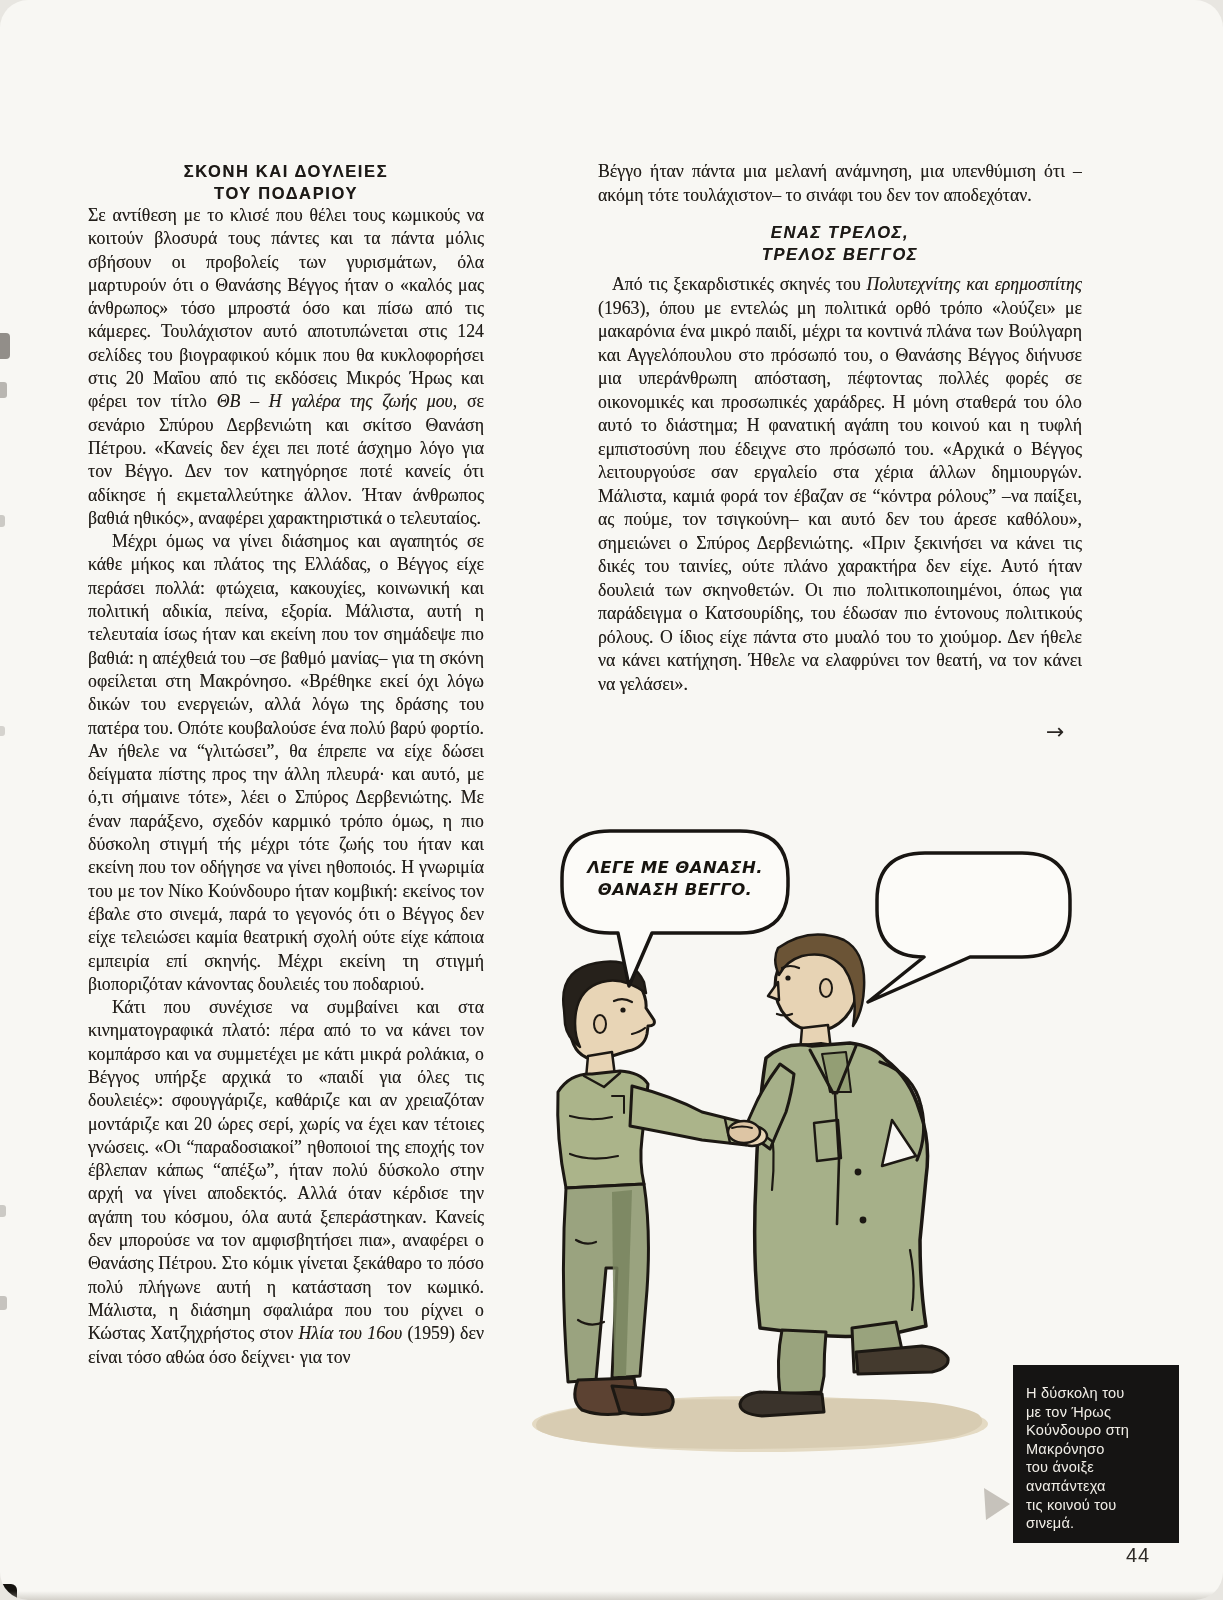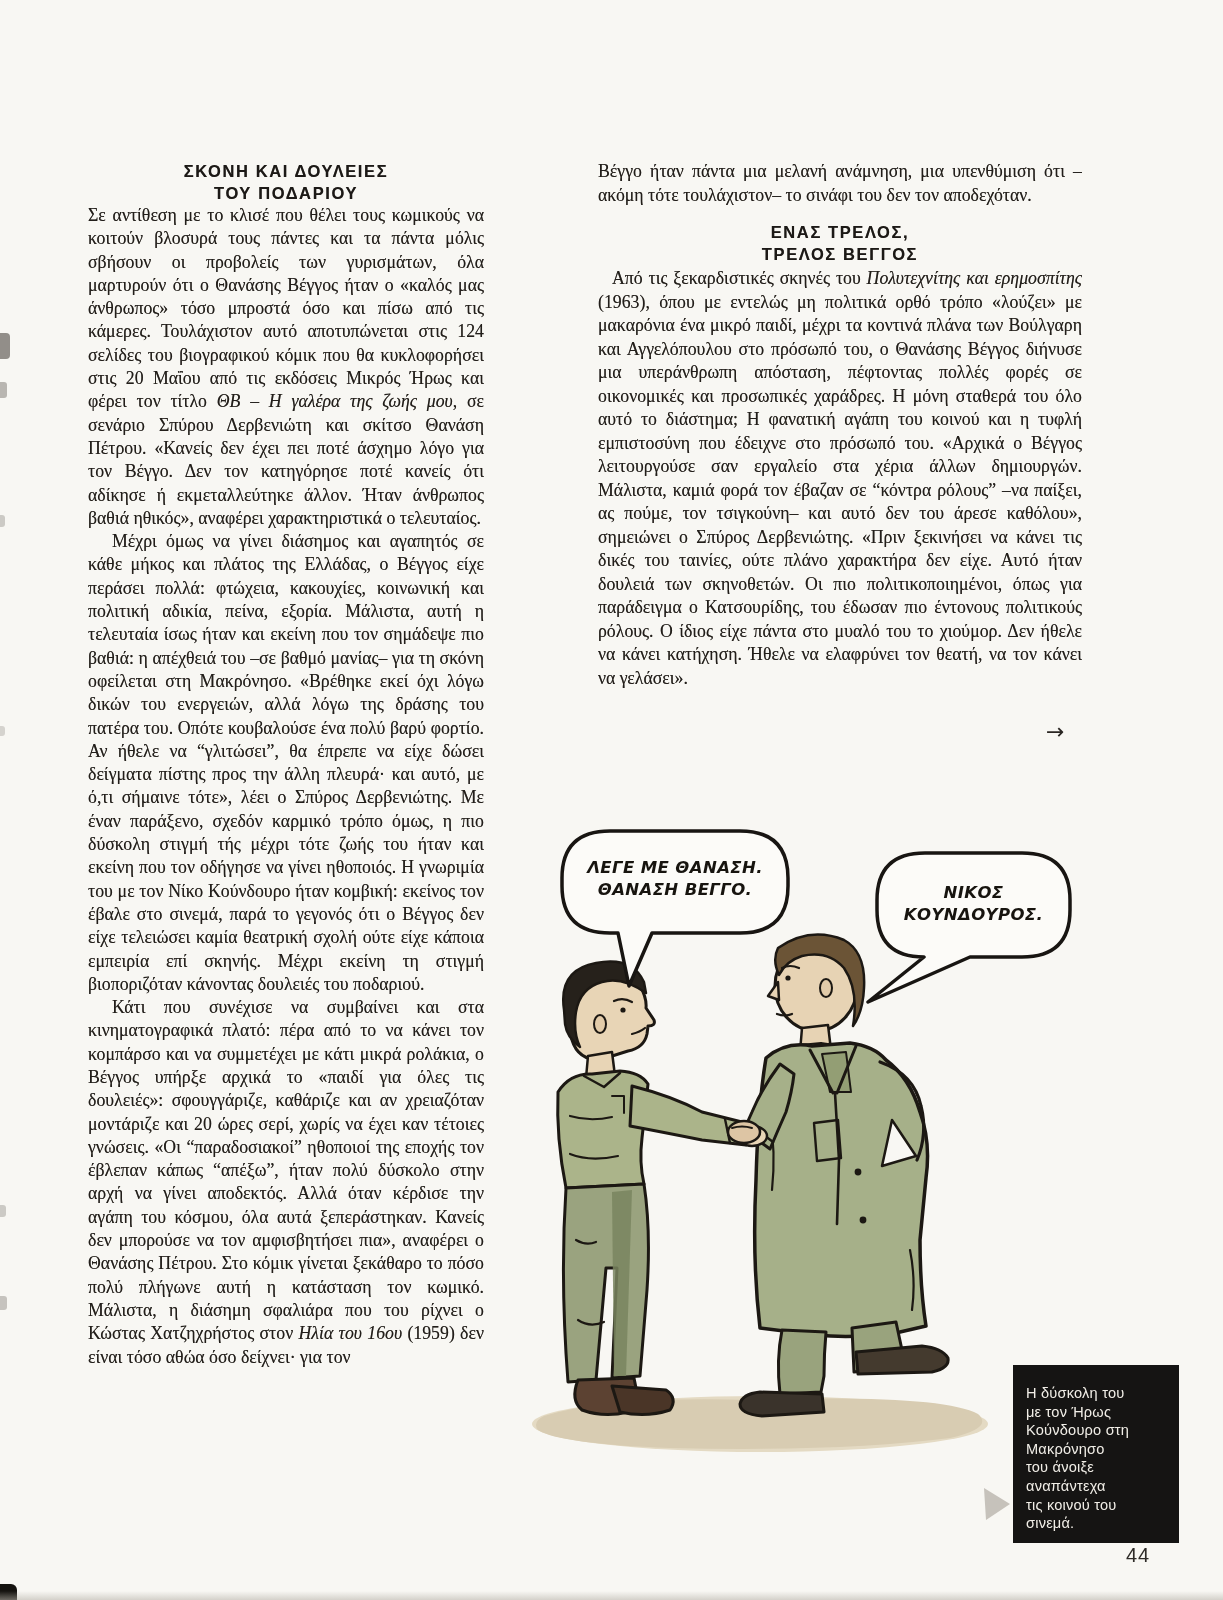--- a/index.html
+++ b/index.html
@@ -1,35 +1,36 @@
 <!DOCTYPE html>
 <html><head>
 <meta charset="utf-8">
 <style>
   html,body{margin:0;padding:0;background:#e8e6e1;}
   .page{
     position:relative;width:1223px;height:1600px;margin:0 auto;
     background:#f8f7f3;overflow:hidden;
     font-family:"Liberation Serif","DejaVu Serif",serif;
     color:#221e1a;
+    border-radius:28px;
   }
   
   .col{position:absolute;text-align:justify;}
   .col-left{left:88px;top:160px;width:396px;font-size:17.8px;line-height:23.3px;}
   .col-right{left:598px;top:160px;width:484px;font-size:17.8px;line-height:23.5px;}
   .col p{margin:0;text-shadow:0 0 .5px rgba(30,25,20,.55);}
   .col p.indent{text-indent:24px;}
   .col-right p.indent{text-indent:14px;}
   .sec-head{
     font-family:"Liberation Sans","DejaVu Sans",sans-serif;
     font-weight:bold;font-size:16.5px;line-height:22px;letter-spacing:1.6px;
     text-align:center;color:#1c1916;margin:0 0 7px 0;text-indent:0;
     text-shadow:0 0 .4px rgba(30,25,20,.5);
   }
-  .col-right .sec-head{margin-top:14px;margin-bottom:2px;}
+  .col-right .sec-head{margin-top:14px;margin-bottom:8px;font-style:italic;}
   em{font-style:italic;}
   .cont-arrow{
     position:absolute;left:1046px;top:719px;font-size:22px;
     font-family:"DejaVu Sans",sans-serif;color:#2a2622;
   }
   
   .comic-svg{position:absolute;left:520px;top:820px;width:570px;height:750px;}
   .bubble-text{
     position:absolute;text-align:center;
     font-family:"DejaVu Sans",sans-serif;font-weight:bold;font-style:italic;
@@ -167,24 +168,20 @@
       <path d="M405,33 L502,33 Q550,33 550,80 L550,90 Q550,137 502,137 L450,137 L348,182 L404,137 Q357,137 357,90 L357,80 Q357,33 405,33 Z"></path>
     </g>
 
     <path d="M464,668 L490,684 L466,700 Z" fill="#b9b4ac" opacity="0.8"></path>
   </svg>
 
   <div class="bubble-text bubble-text-left">
     <div>ΛΕΓΕ ΜΕ ΘΑΝΑΣΗ.</div>
     <div>ΘΑΝΑΣΗ ΒΕΓΓΟ.</div>
   </div>
-  <div class="bubble-text bubble-text-right">
-    <div>ΝΙΚΟΣ</div>
-    <div>ΚΟΥΝΔΟΥΡΟΣ.</div>
-  </div>
 
   <div class="caption-box">
     <div>Η δύσκολη του</div>
     <div>με τον Ήρως</div>
     <div>Κούνδουρο στη</div>
     <div>Μακρόνησο</div>
     <div>του άνοιξε</div>
     <div>αναπάντεχα</div>
     <div>τις κοινού του</div>
     <div>σινεμά.</div>

